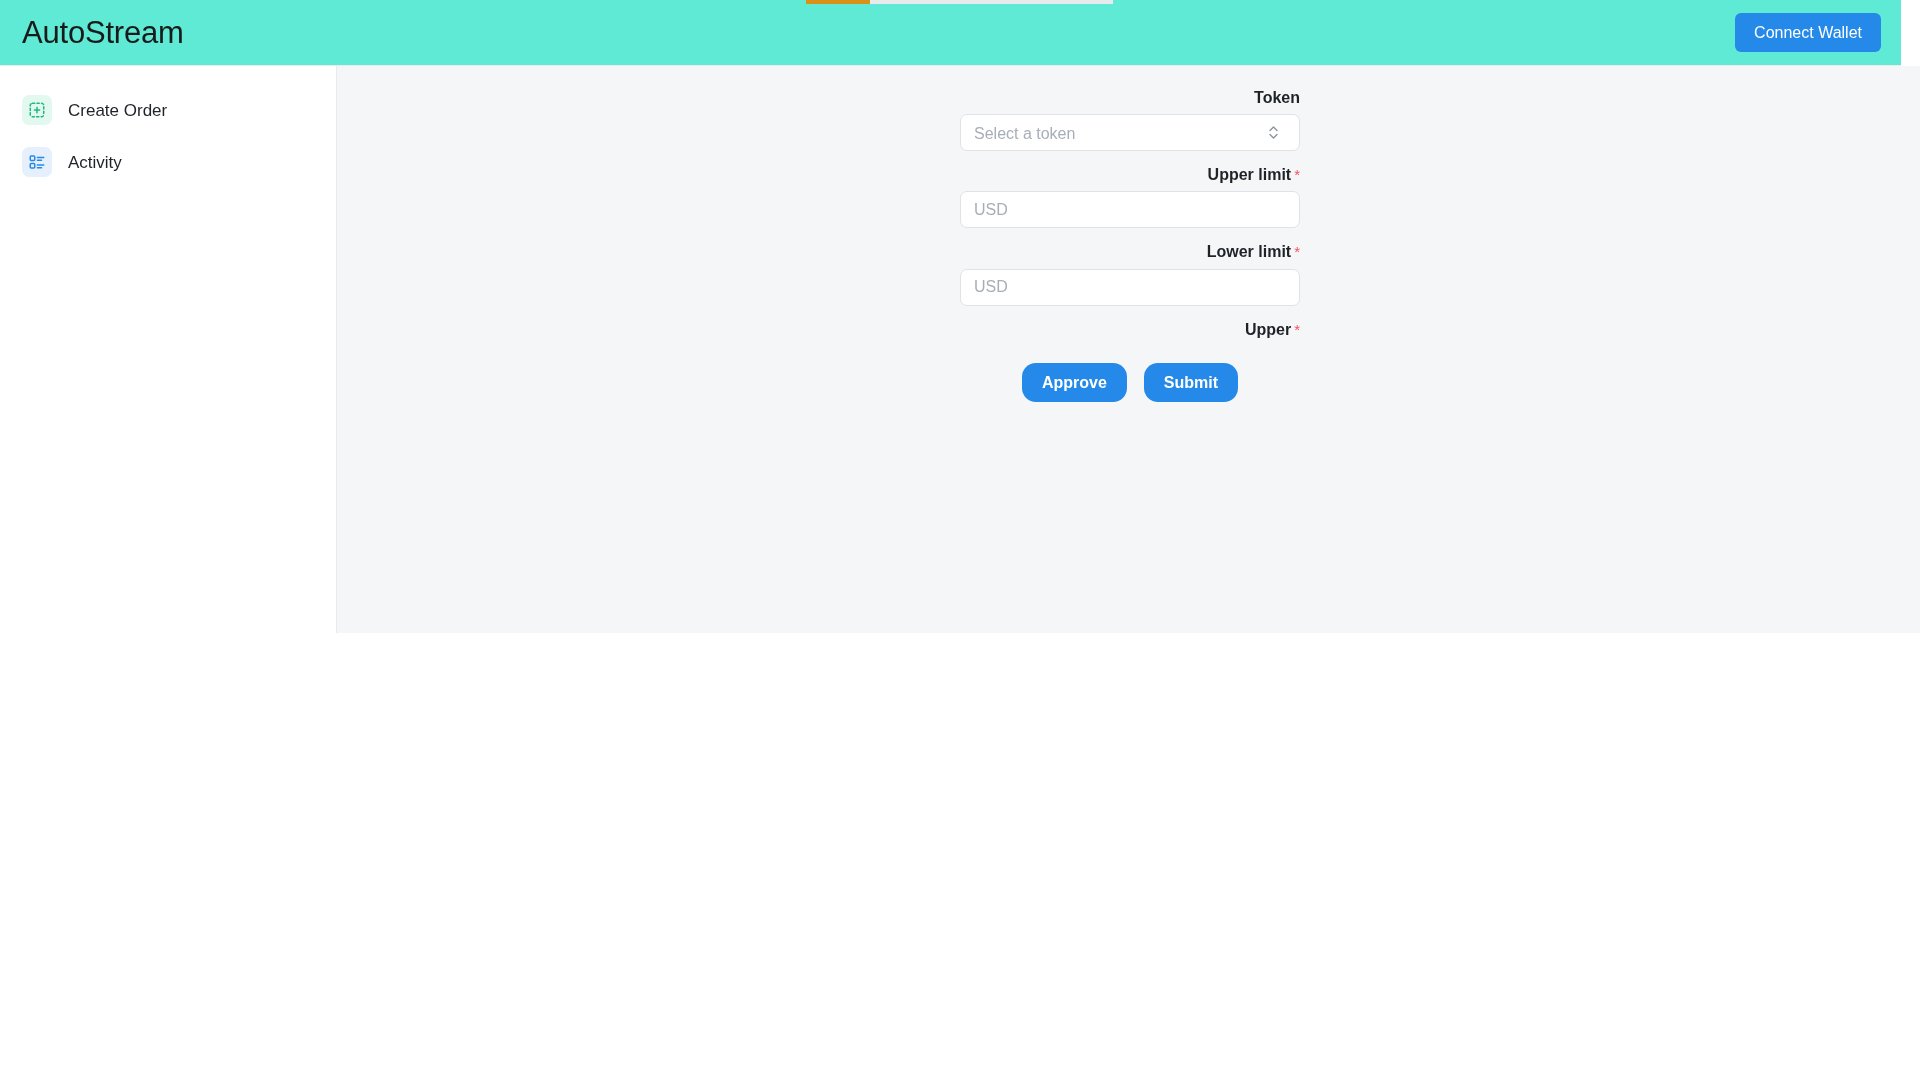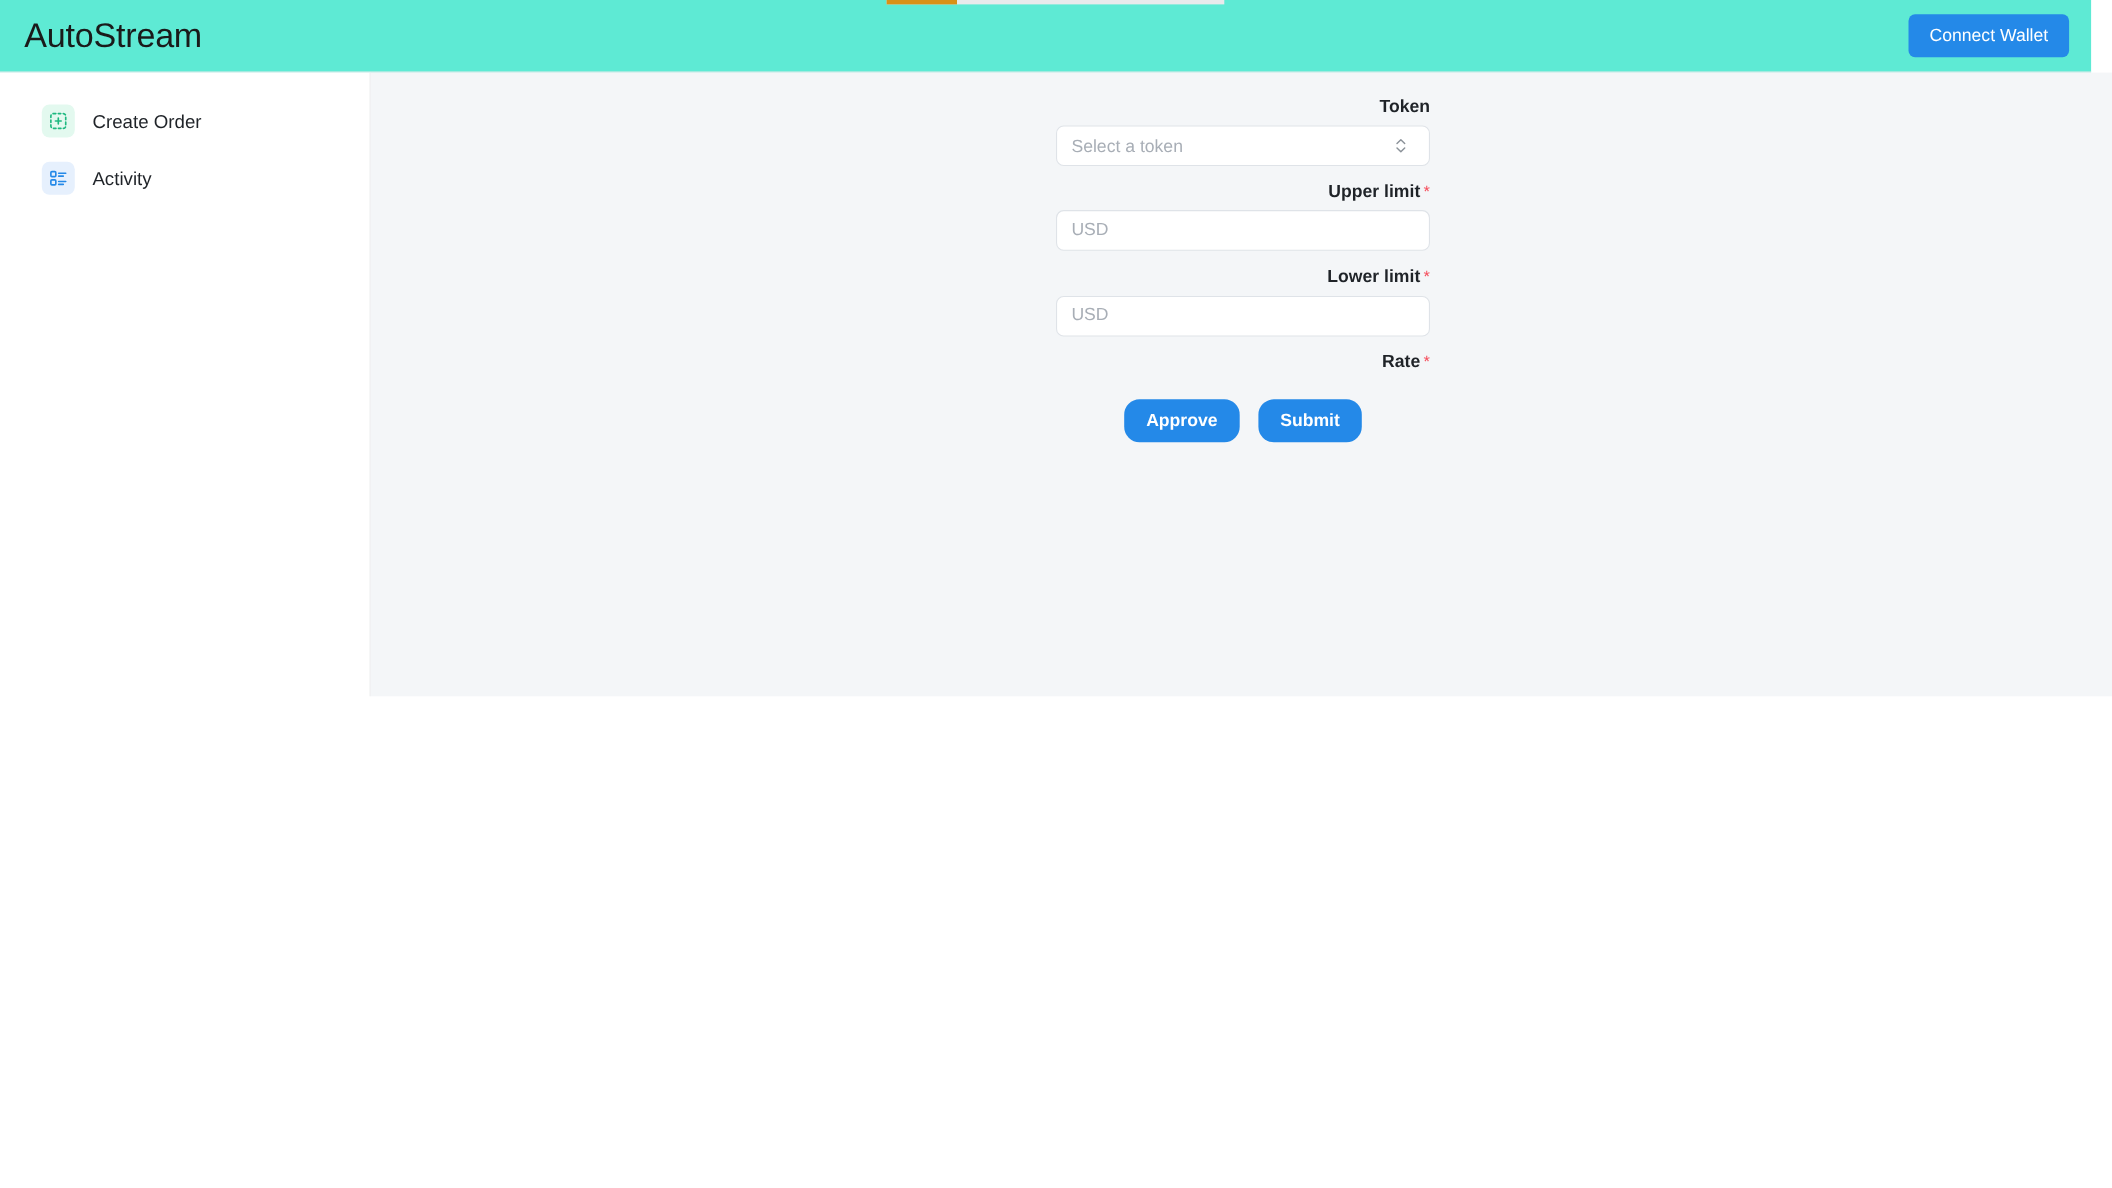--- a/index.html
+++ b/index.html
@@ -67,21 +67,21 @@
     height: 567px;
     display: flex;
   }
 
   
   #sidebar {
     width: 337px;
     height: 100%;
     background: #ffffff;
     border-right: 1px solid #e9eaec;
-    padding: 18px 0 0 16px;
+    padding: 18px 0 0 0;
     flex-shrink: 0;
   }
   .nav-item {
     display: flex;
     align-items: center;
     gap: 16px;
     padding: 8px 0 8px 22px;
     cursor: pointer;
     height: 52px;
   }
@@ -254,21 +254,21 @@
       <div class="spacer-14"></div>
 
       <div class="field">
         <label class="field-label"><span>Lower limit</span><span class="req">*</span></label>
         <input class="control" type="text" placeholder="USD" style="">
       </div>
 
       <div class="spacer-14"></div>
 
       <div class="field">
-        <label class="field-label"><span>Rate</span><span class="req">*</span></label>
+        <label class="field-label"><span>Upper</span><span class="req">*</span></label>
       </div>
 
       <div id="actions">
         <button class="action-btn" type="button">Approve</button>
         <button class="action-btn" type="button">Submit</button>
       </div>
 
     </form>
   </main>
 

